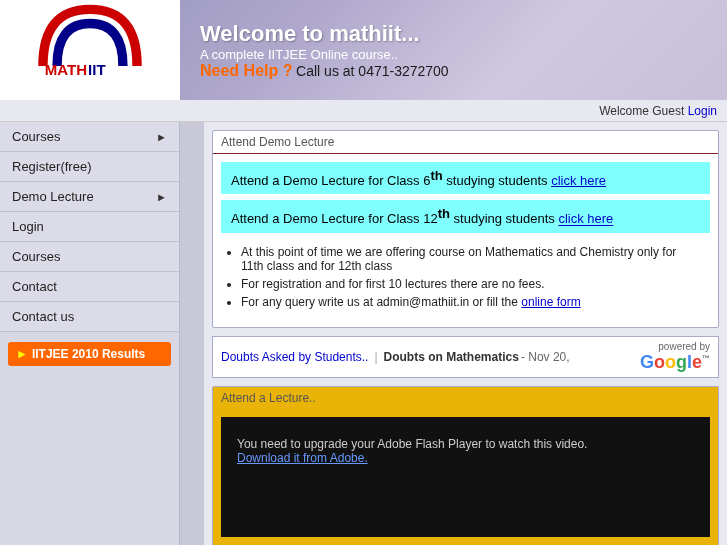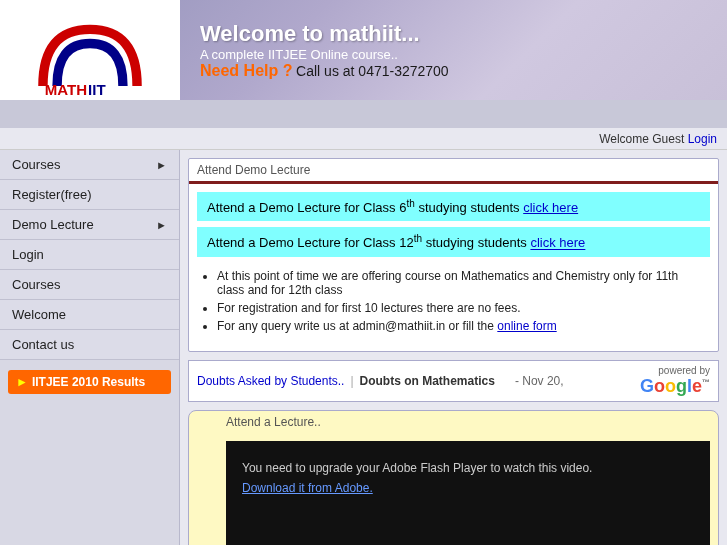--- a/index.html
+++ b/index.html
@@ -9,21 +9,21 @@
     #header {
       background: linear-gradient(135deg, #9090b8 0%, #b0a8cc 40%, #d0c8e0 70%, #c8c0d8 100%);
       height: 100px;
       display: flex;
       align-items: center;
       position: relative;
     }
     #logo-area {
       width: 180px;
       display: flex;
-      align-items: flex-end;
+      align-items: flex-start;
       justify-content: center;
       height: 100%;
       background: white;
       flex-shrink: 0;
     }
     .logo-svg { width: 140px; height: 80px; }
     #header-text {
       padding: 10px 20px;
       flex: 1;
     }
@@ -35,29 +35,29 @@
     
     #top-bar {
       background: #e8e8f0;
       height: 22px;
       display: flex;
       justify-content: flex-end;
       align-items: center;
       padding-right: 10px;
       font-size: 12px;
       border-bottom: 1px solid #ccc;
-      margin-top: 28px;
     }
     #top-bar span { color: #333; }
     #top-bar a { color: #0000cc; text-decoration: none; }
 
     
     #main-layout {
       display: flex;
       height: calc(545px - 122px);
+      gap: 24px;
     }
 
     
     #sidebar {
       width: 180px;
       background: #d8d8e4;
       flex-shrink: 0;
       border-right: 1px solid #b8b8cc;
     }
     .sidebar-item {
@@ -97,33 +97,33 @@
     .section-box {
       border: 1px solid #aaaacc;
       background: white;
       margin-bottom: 8px;
       border-radius: 2px;
     }
     .section-title {
       font-size: 12px;
       color: #555;
       padding: 4px 8px;
-      border-bottom: 3px solid #7f1d1d;
+      border-bottom: 1px solid #7f1d1d;
       font-weight: normal;
     }
     .section-content { padding: 8px; }
 
     .demo-row-cyan {
       background: #80ffff;
       padding: 6px 10px;
       margin-bottom: 6px;
       font-size: 13px;
     }
     .demo-row-cyan a { color: #0000cc; text-decoration: underline; }
-    .demo-row-cyan sup { font-size: 10px; }
+    .demo-row-cyan sup { font-size: 13px; font-weight: bold; }
 
     .bullet-list {
       padding: 6px 8px 6px 20px;
     }
     .bullet-list li {
       margin-bottom: 4px;
       font-size: 12px;
       color: #222;
     }
     .bullet-list a { color: #0000cc; text-decoration: underline; }
@@ -134,21 +134,21 @@
       border: 1px solid #aaaacc;
       display: flex;
       align-items: center;
       padding: 4px 8px;
       margin-bottom: 8px;
       font-size: 12px;
     }
     .doubts-link { color: #0000cc; font-weight: normal; text-decoration: none; margin-right: 6px; }
     .doubts-sep { color: #aaa; margin-right: 6px; }
     .doubts-topic { color: #333; font-weight: bold; }
-    .doubts-date { color: #666; margin-left: 20px; }
+    .doubts-date { color: #666; margin-left: 2px; }
     .powered-by { margin-left: auto; text-align: right; font-size: 10px; color: #666; }
     .google-g { color: #4285f4; }
     .google-o1 { color: #ea4335; }
     .google-o2 { color: #fbbc04; }
     .google-g2 { color: #34a853; }
     .google-l { color: #4285f4; }
     .google-e { color: #ea4335; }
     .google-tm { font-size: 8px; vertical-align: super; }
 
     
@@ -156,27 +156,26 @@
       font-size: 12px; color: #555; padding: 4px 8px; font-weight: normal;
     }
     .video-placeholder {
       background: #111;
       margin: 8px;
       padding: 20px 16px;
       min-height: 120px;
       color: #ccc;
       font-size: 12px;
     }
-    .video-placeholder a { color: #6699ff; text-decoration: underline; display: block; margin-top: 6px; }
+    .video-placeholder a { color: #6699ff; text-decoration: underline; display: block; margin-top: 0; }
 
     .attend-box {
       border: 1px solid #aaaacc;
-      background: #fef9c3;
-      border-radius: 8px;
-      padding-left: 29px;
+      background: #eab308;
+      border-radius: 2px;
     }
   </style>
 </head>
 <body>
 
 <div id="header">
   <div id="logo-area">
     <svg class="logo-svg" viewBox="0 0 140 85">
 
       <path d="M 20 70 Q 20 10 70 10 Q 120 10 120 70" fill="none" stroke="#cc0000" stroke-width="10"></path>
@@ -219,21 +218,21 @@
       <span>Demo Lecture</span>
       <span class="arrow">►</span>
     </div>
     <div class="sidebar-item">
       <span>Login</span>
     </div>
     <div class="sidebar-item">
       <span>Courses</span>
     </div>
     <div class="sidebar-item">
-      <span>Welcome</span>
+      <span>Contact</span>
     </div>
     <div class="sidebar-item">
       <span>Contact us</span>
     </div>
     <div class="sidebar-iitjee">
       <span class="play-icon">►</span>
       <span>IITJEE 2010 Results</span>
     </div>
   </div>
 

